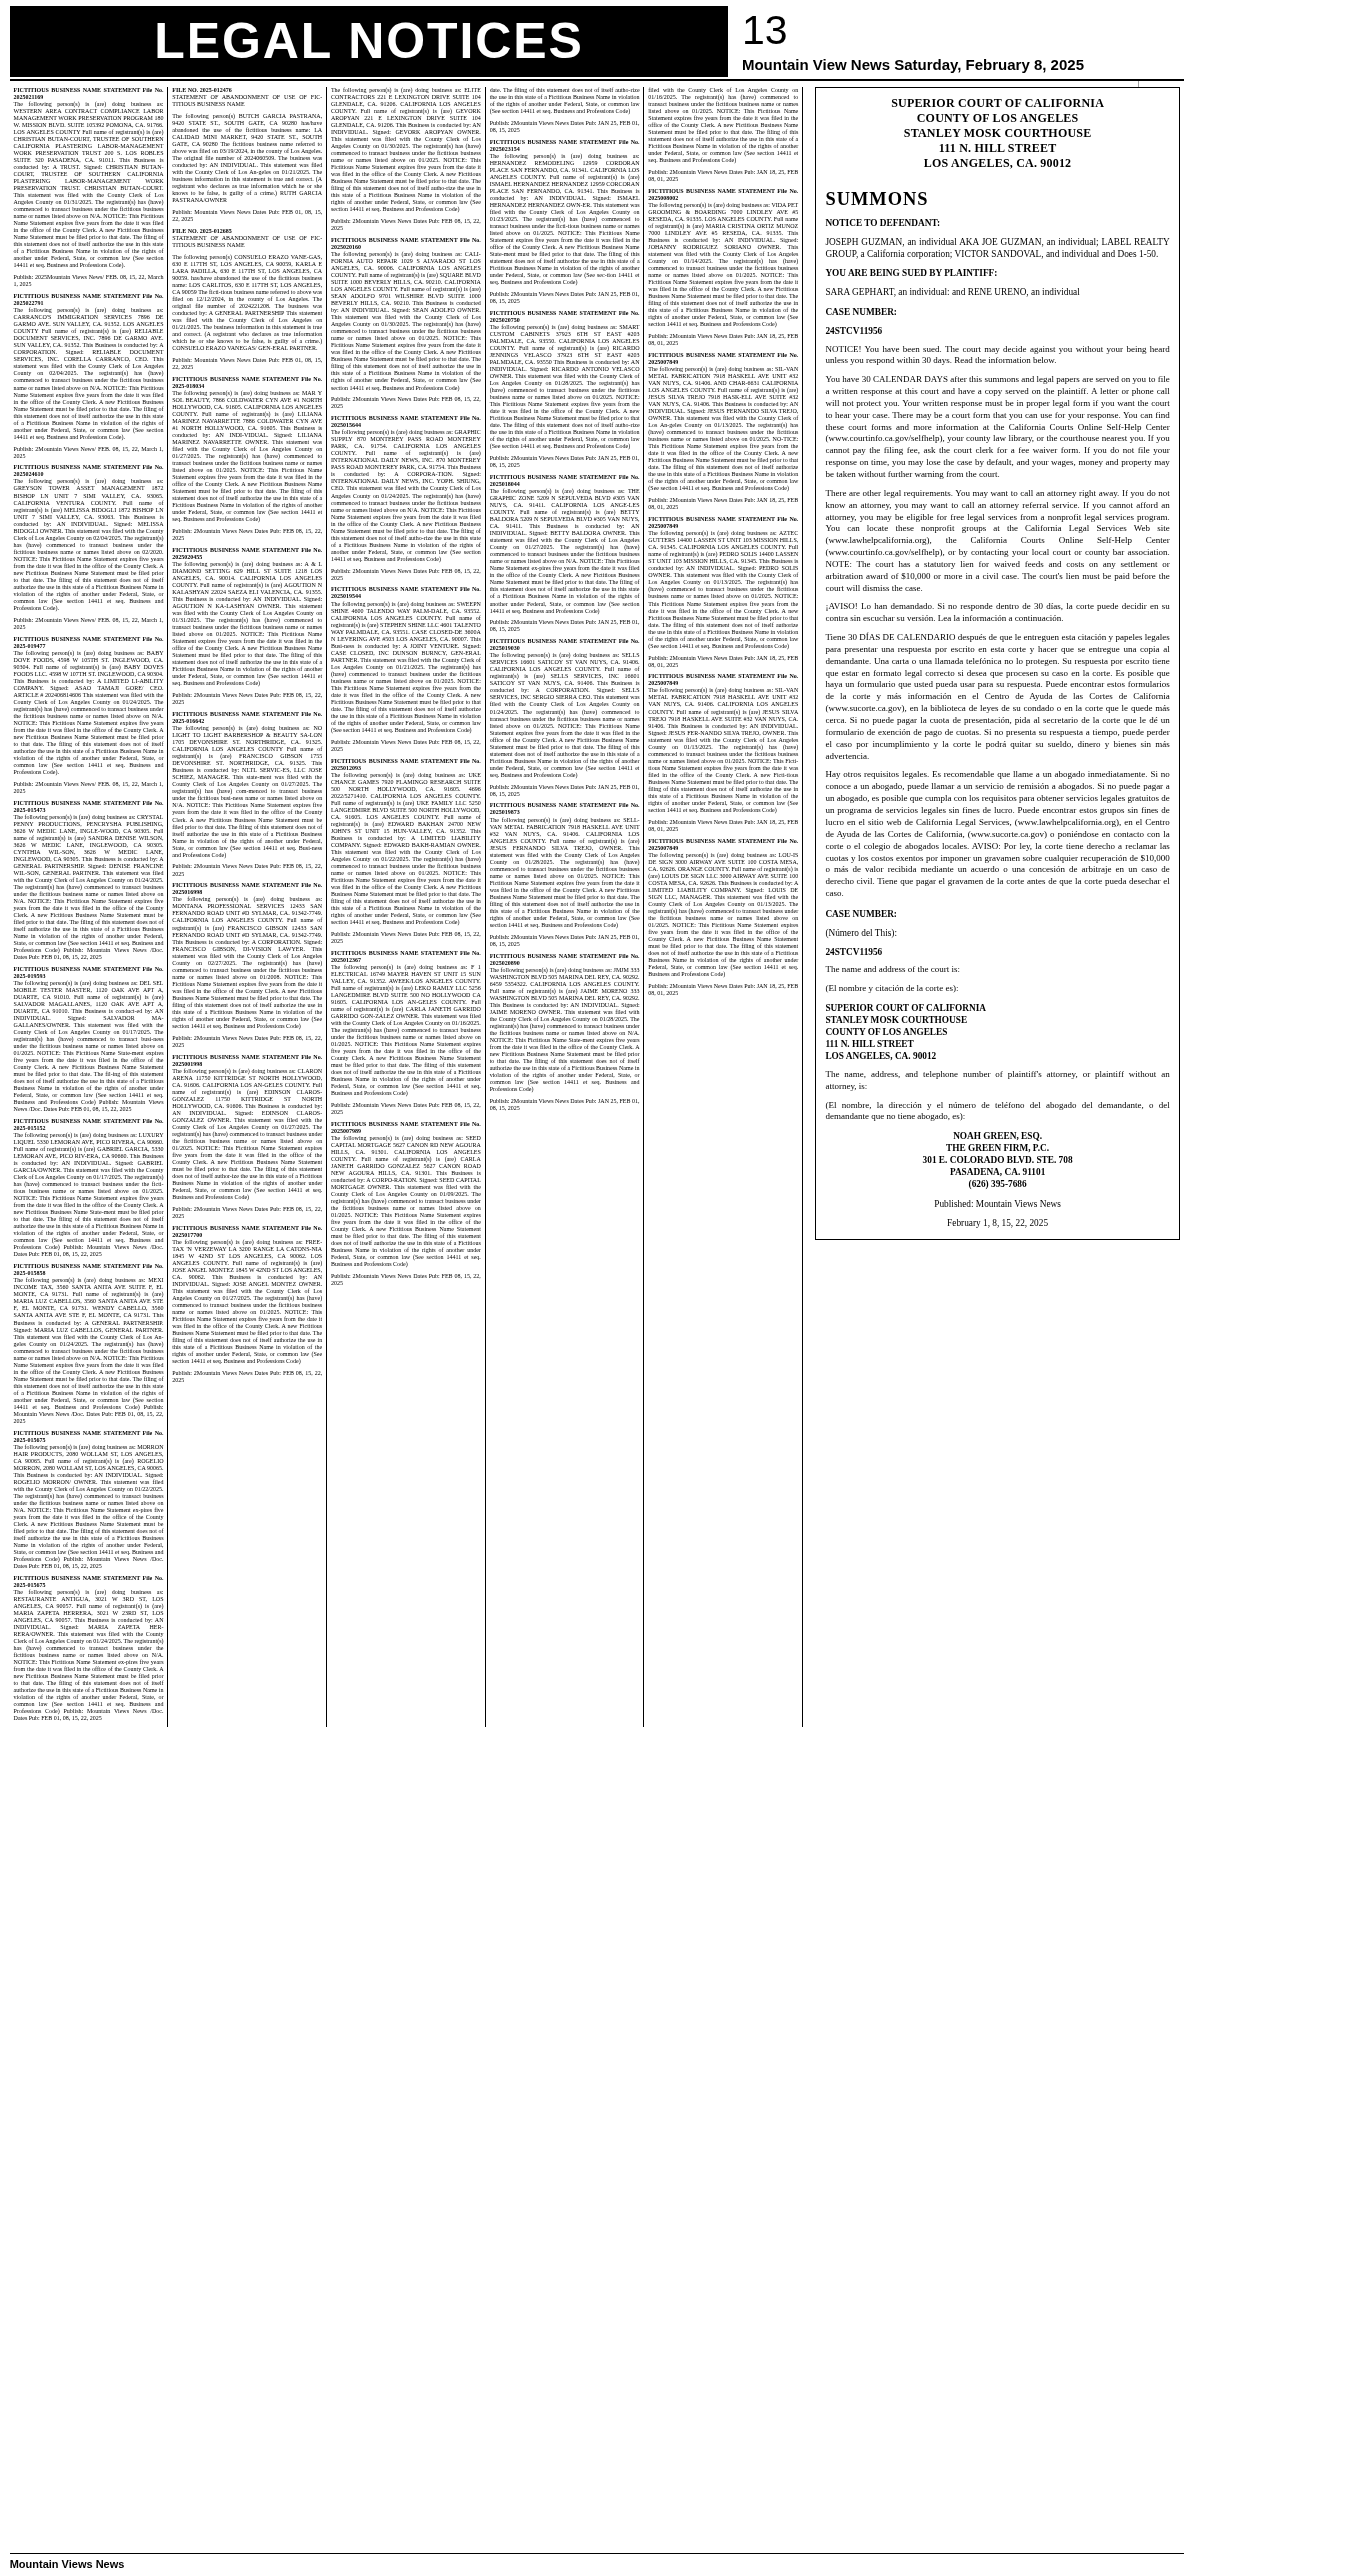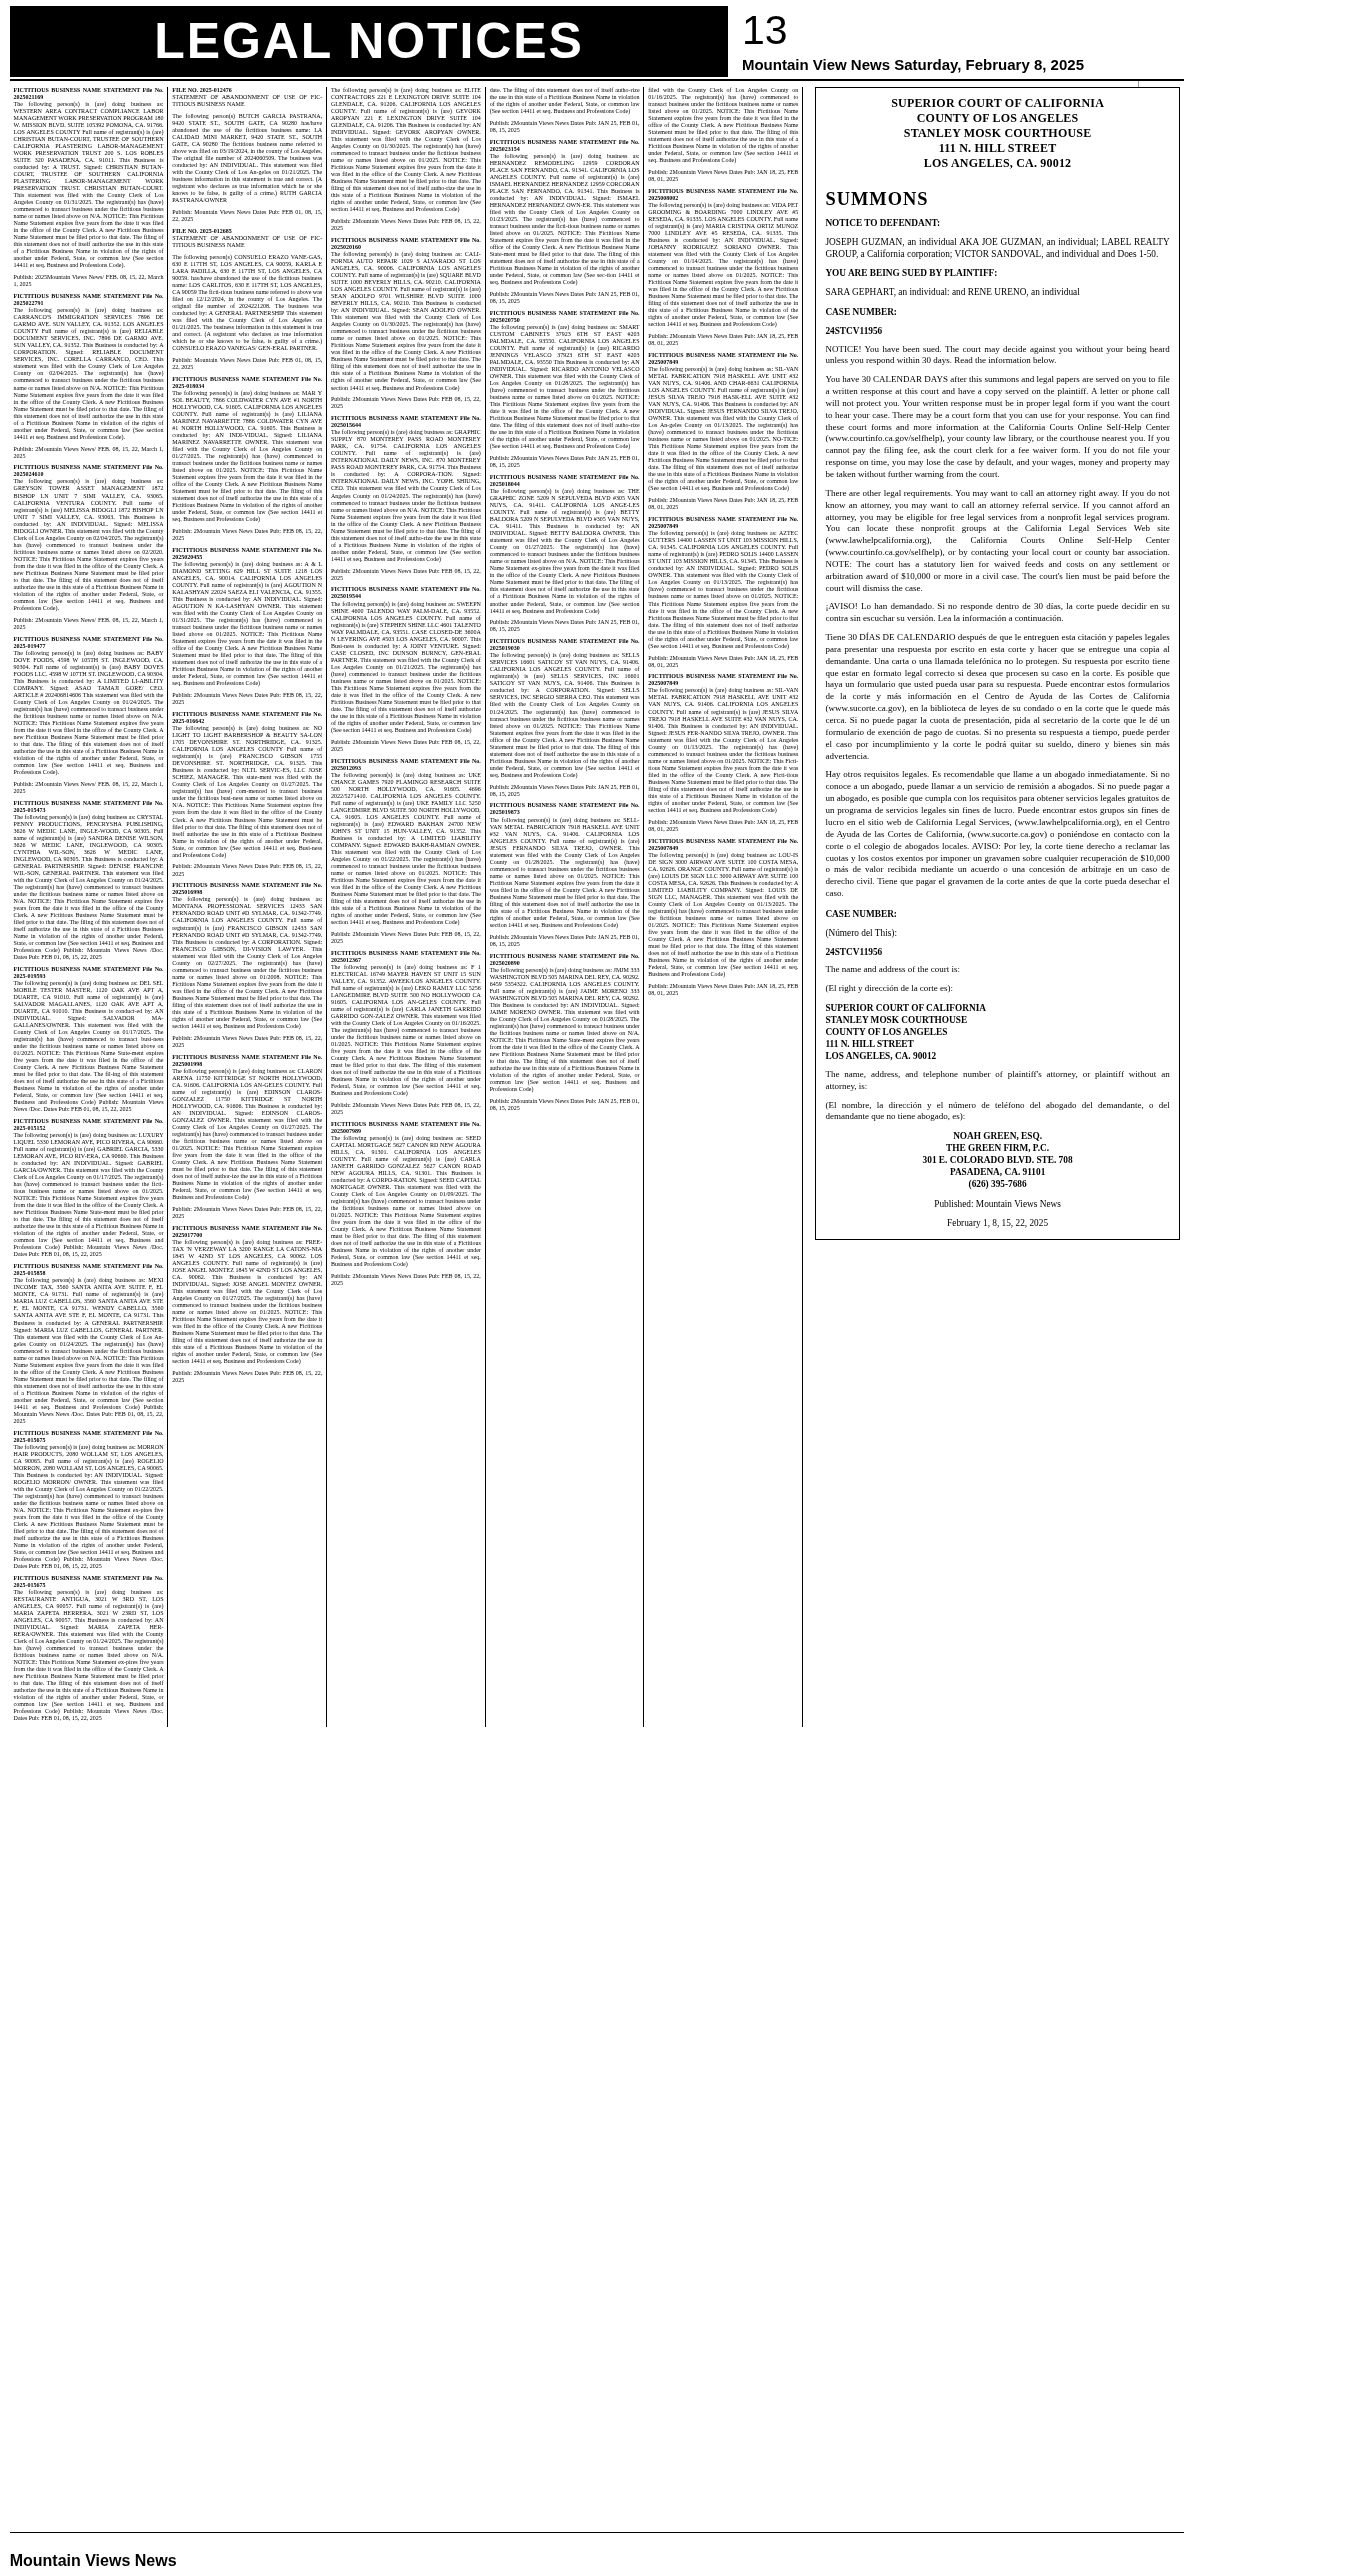--- a/index.html
+++ b/index.html
@@ -115,24 +115,24 @@
   .mt8 { margin-top:7.8px; }
   .tick {
     position:absolute; top:-8.7px; right:45px;
     font-size:7.8px;
   }
   
   .footer {
     position:absolute;
     left:9.7px; right:9.7px; bottom:5.8px;
     border-top:1.9px solid #000;
-    padding-top:19px;
+    padding-top:4px;
     font-family:"Liberation Sans", sans-serif;
     font-weight:bold;
-    font-size:16px;
+    font-size:11px;
     display:flex;
     justify-content:space-between;
   }
   .footer-left { }
   .footer-center { flex:1; text-align:center; }
 </style>
 </head>
 <body>
 
 <div class="page">
@@ -438,21 +438,21 @@
 
         <div class="summons-body">¡AVISO!  Lo han demandado.  Si no responde dentro de 30 días, la corte puede decidir en su contra sin escuchar su versión.  Lea la información a continuación.</div>
         <div class="summons-body">Tiene 30 DÍAS DE CALENDARIO después de que le entreguen esta citación y papeles legales para presentar una respuesta por escrito en esta corte y hacer que se entregue una copia al demandante.  Una carta o una llamada telefónica no lo protegen.  Su respuesta por escrito tiene que estar en formato legal correcto si desea que procesen su caso en la corte.  Es posible que haya un formulario que usted pueda usar para su respuesta.  Puede encontrar estos formularios de la corte y más información en el Centro de Ayuda de las Cortes de California (www.sucorte.ca.gov), en la biblioteca de leyes de su condado o en la corte que le quede más cerca.  Si no puede pagar la cuota de presentación, pida al secretario de la corte que le dé un formulario de exención de pago de cuotas.  Si no presenta su respuesta a tiempo, puede perder el caso por incumplimiento y la corte le podrá quitar su sueldo, dinero y bienes sin más advertencia.</div>
         <div class="summons-body">Hay otros requisitos legales.  Es recomendable que llame a un abogado inmediatamente.  Si no conoce a un abogado, puede llamar a un servicio de remisión a abogados.  Si no puede pagar a un abogado, es posible que cumpla con los requisitos para obtener servicios legales gratuitos de un programa de servicios legales sin fines de lucro.  Puede encontrar estos grupos sin fines de lucro en el sitio web de California Legal Services, (www.lawhelpcalifornia.org), en el Centro de Ayuda de las Cortes de California, (www.sucorte.ca.gov) o poniéndose en contacto con la corte o el colegio de abogados locales.  AVISO:  Por ley, la corte tiene derecho a reclamar las cuotas y los costos exentos por imponer un gravamen sobre cualquier recuperación de $10,000 o más de valor recibida mediante un acuerdo o una concesión de arbitraje en un caso de derecho civil.  Tiene que pagar el gravamen de la corte antes de que la corte pueda desechar el caso.</div>
 
         <div class="summons-line bold mt8">CASE NUMBER:</div>
         <div class="summons-line">(Número del This):</div>
         <div class="summons-line bold">24STCV11956</div>
 
         <div class="summons-body">The name and address of the court is:</div>
-        <div class="summons-body">(El right y dirección de la corte es):</div>
+        <div class="summons-body">(El nombre y citación de la corte es):</div>
         <div class="summons-line bold" id="court-address">
             <div>SUPERIOR COURT OF CALIFORNIA</div>
             <div>STANLEY MOSK COURTHOUSE</div>
             <div>COUNTY OF LOS ANGELES</div>
             <div>111 N. HILL STREET</div>
             <div>LOS ANGELES, CA.  90012</div>
           </div>
 
         <div class="summons-body">The name, address, and telephone number of plaintiff's attorney, or plaintiff without an attorney, is:</div>
         <div class="summons-body">(El nombre, la dirección y el número de teléfono del abogado del demandante, o del demandante que no tiene abogado, es):</div>

